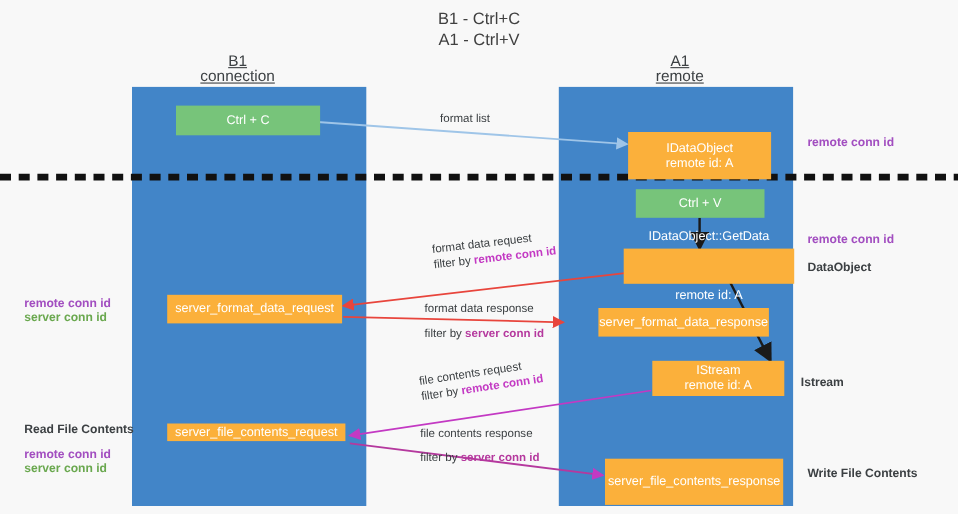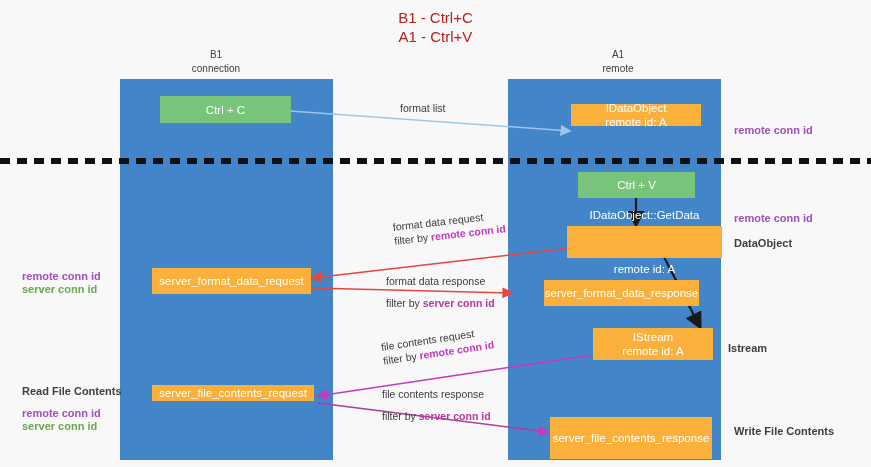--- a/index.html
+++ b/index.html
@@ -27,33 +27,34 @@
   }
 
   
   .title {
     position: absolute;
     left: 0;
     top: 8px;
     width: 871px;
     text-align: center;
     font-size: 15px;
-    color: #b91c1c;
+    color: #404040;
     line-height: 19px;
     white-space: pre;
   }
 
   
   .col-head {
     position: absolute;
     text-align: center;
-    font-size: 10px;
+    font-size: 14px;
     color: #3c4043;
     line-height: 14px;
     width: 220px;
+    text-decoration: underline;
   }
 
   
   .lane {
     position: absolute;
     background: #4285c8;
   }
 
   
   .node {
@@ -147,21 +148,21 @@
 
     <line x1="318" y1="403" x2="548" y2="432" stroke="#b5399e" stroke-width="1.6" marker-end="url(#ar-magenta)"></line>
 
     <line x1="0" y1="161" x2="871" y2="161" stroke="#111111" stroke-width="6" stroke-dasharray="10 7"></line>
   </svg>
 
   <div class="node green" style="left:160px; top:96px; width:131px; height:27px;">
     <span>Ctrl + C</span>
   </div>
 
-  <div class="node orange" style="left:571px; top:104px; width:130px; height:22px;">
+  <div class="node orange" style="left:571px; top:120px; width:130px; height:43px;">
     <span>IDataObject</span>
     <span>remote id: A</span>
   </div>
 
   <div class="node green" style="left:578px; top:172px; width:117px; height:26px;">
     <span>Ctrl + V</span>
   </div>
 
   <div class="node orange" style="left:567px; top:226px; width:155px; height:32px;gap:40px;">
     <span>IDataObject::GetData</span>

